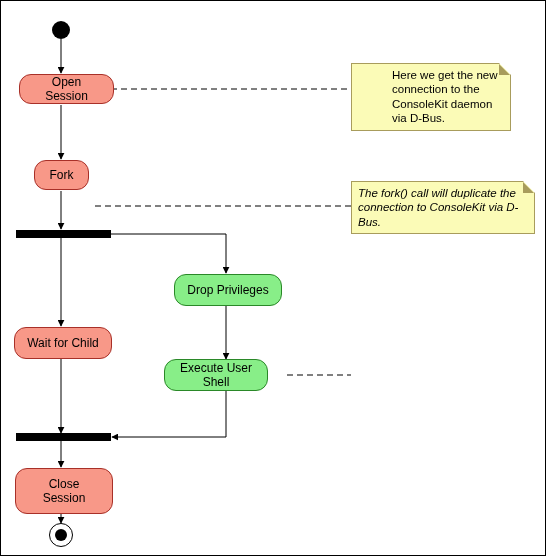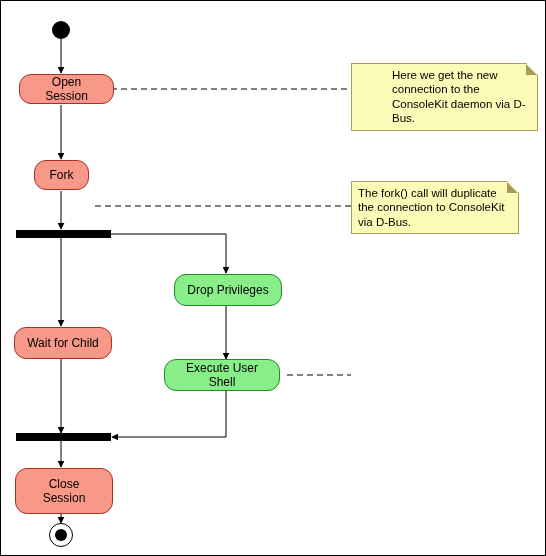--- a/index.html
+++ b/index.html
@@ -143,36 +143,36 @@
   <div class="bar" style="left:15px; top:229px; width:95px;"></div>
 
   <div class="activity green" style="left:173px; top:273px; width:108px; height:32px;">
     <span>Drop Privileges</span>
   </div>
 
   <div class="activity red" style="left:13px; top:326px; width:98px; height:32px;">
     <span>Wait for Child</span>
   </div>
 
-  <div class="activity green" style="left:163px; top:358px; width:116px; height:32px;">
+  <div class="activity green" style="left:163px; top:358px; width:104px; height:32px;">
     <span>Execute User Shell</span>
   </div>
 
   <div class="bar" style="left:15px; top:432px; width:95px;"></div>
 
   <div class="activity red" style="left:14px; top:467px; width:98px; height:46px;">
     <span>Close Session</span>
   </div>
 
   <div class="end-node" style="left:48px; top:522px;"></div>
 
-  <div class="note" style="left:350px; top:62px; width:187px;padding-left:40px;">
+  <div class="note" style="left:350px; top:62px; width:160px;padding-left:40px;">
     <div class="note-fold"></div><div class="note-fold2"></div>
     <span>Here we get the new connection to the ConsoleKit daemon via D-Bus.</span>
   </div>
 
-  <div class="note" style="left:350px; top:180px; width:168px;">
+  <div class="note" style="left:350px; top:180px; width:184px;font-style:italic;">
     <div class="note-fold"></div><div class="note-fold2"></div>
     <span>The fork() call will duplicate the connection to ConsoleKit via D-Bus.</span>
   </div>
 
 
 </div>
 
 </body></html>

